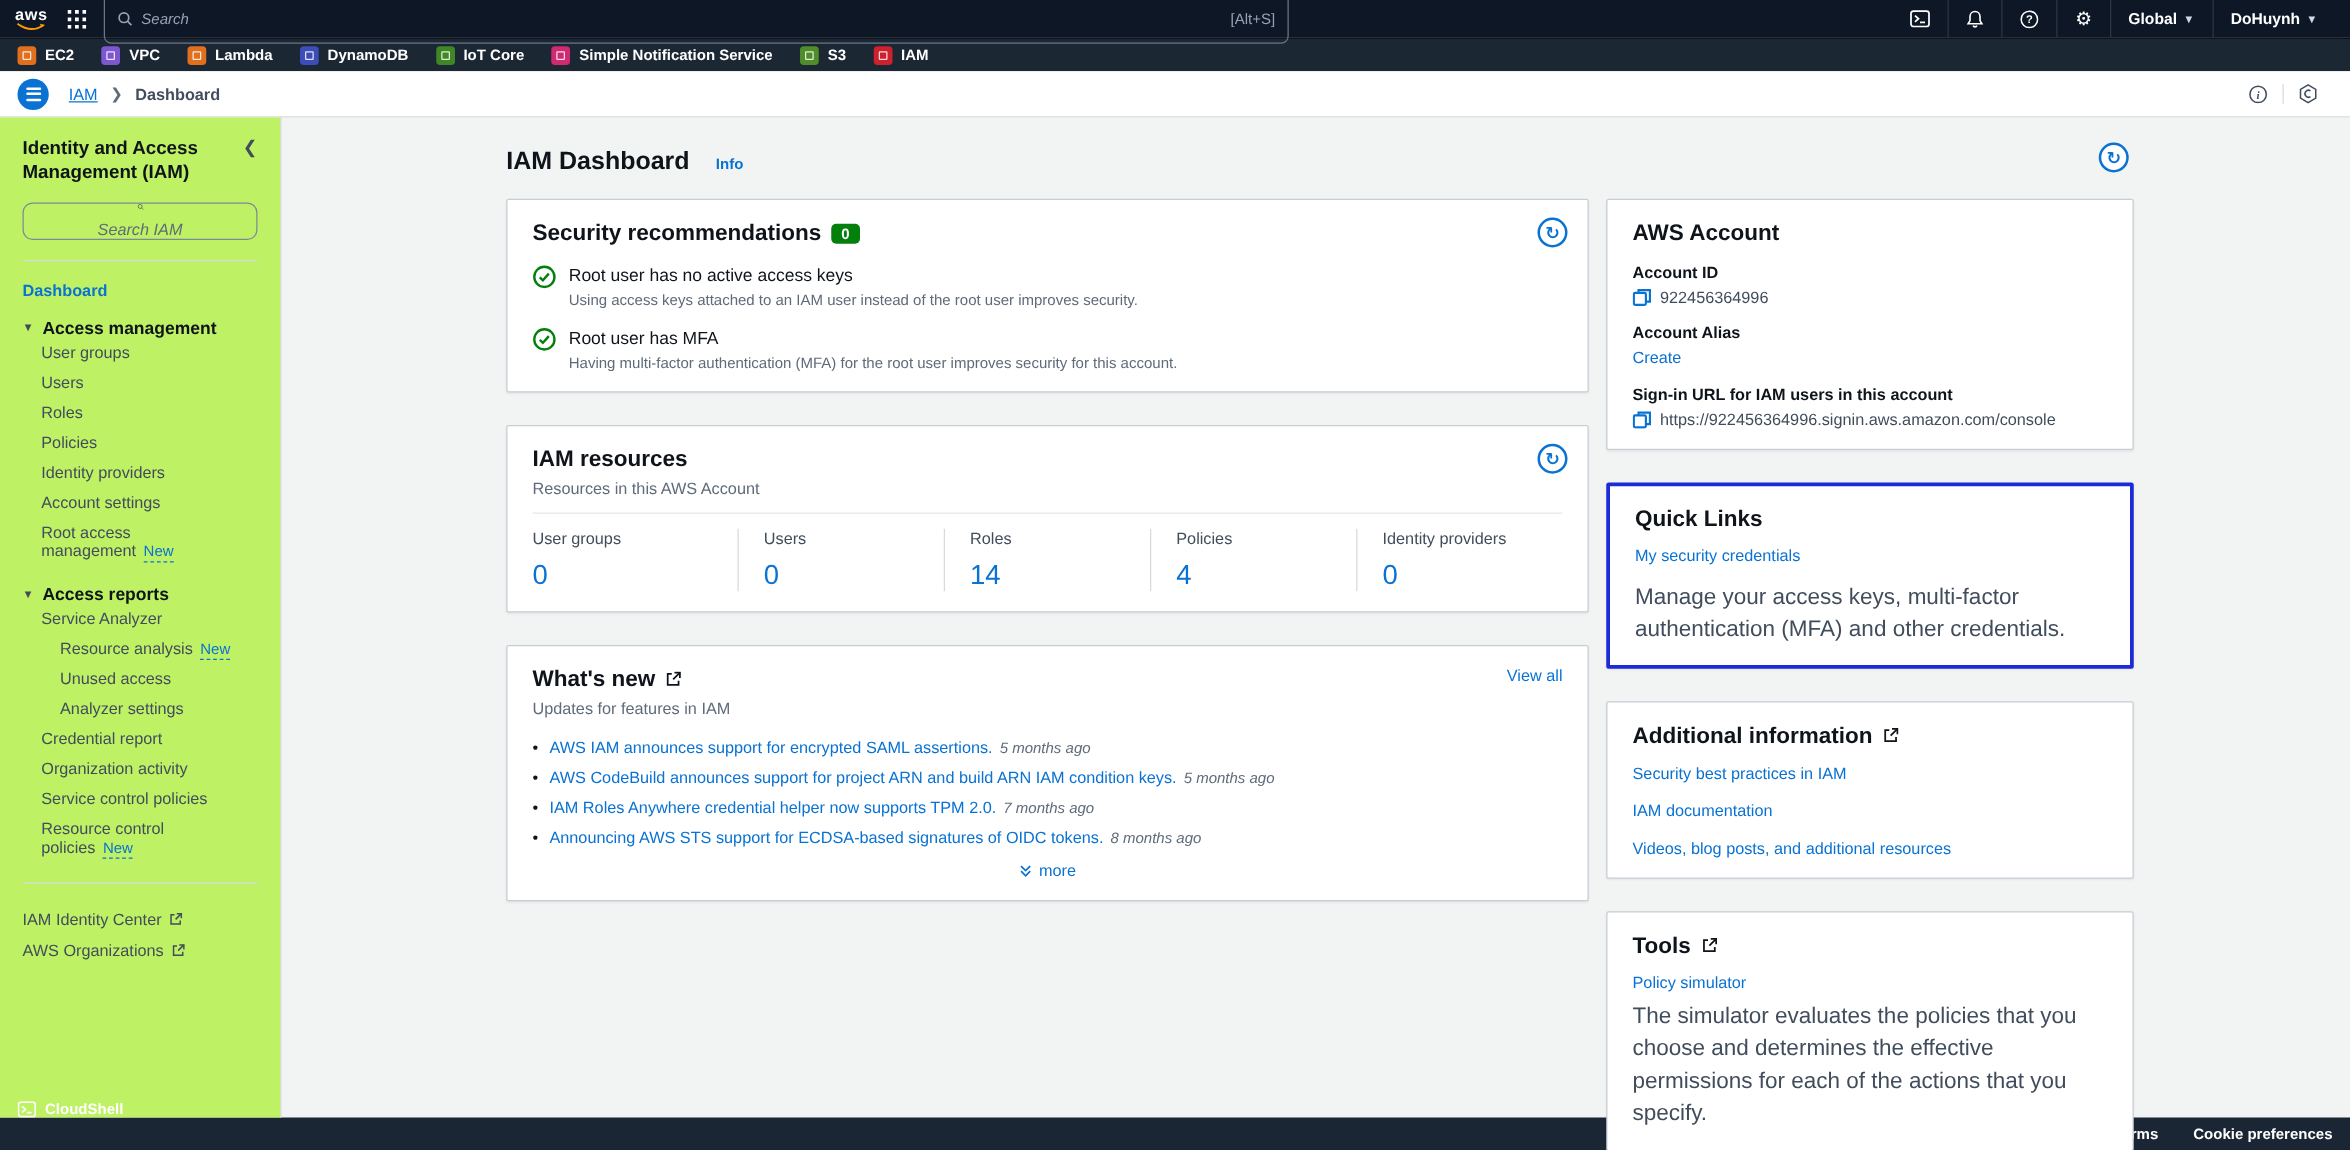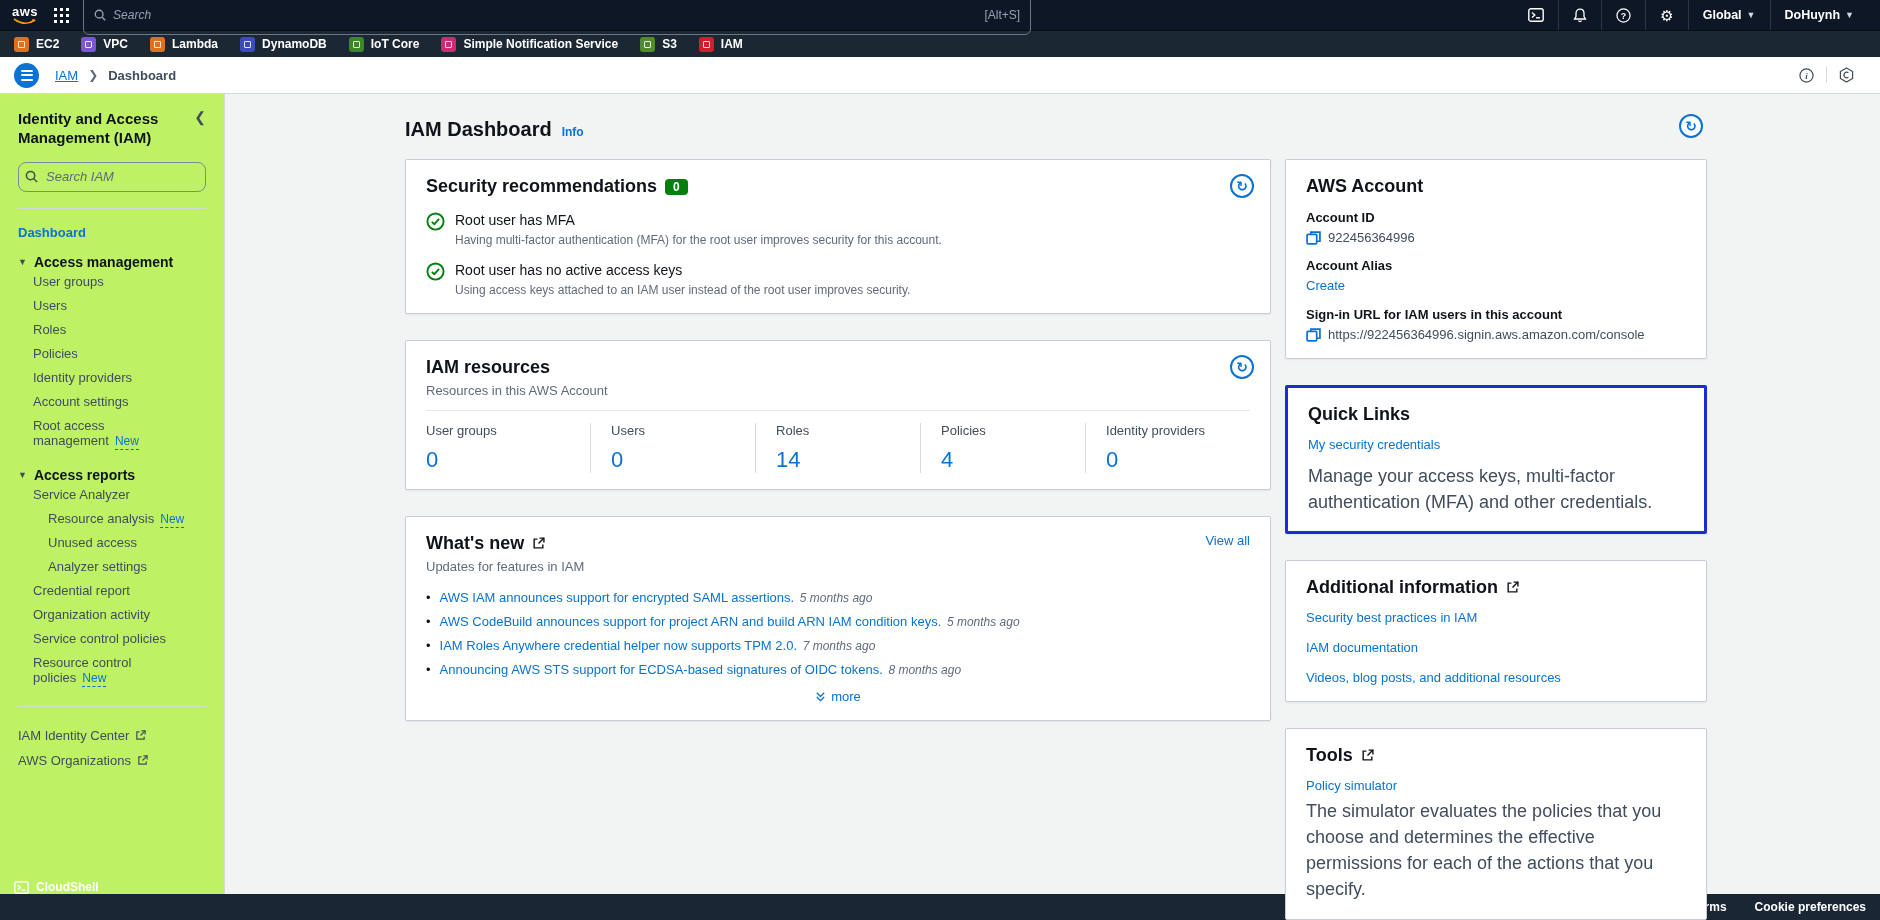--- a/index.html
+++ b/index.html
@@ -47,37 +47,37 @@
   .crumb-ic + .crumb-ic { border-left:1px solid #d5dbdb;}
 
   
   .bodywrap { display:flex; height:800px;}
   .sidebar { width:225px; background:#bef264; border-right:1px solid #d5dbdb;
     padding:16px 18px; flex:0 0 auto;}
   .side-head { display:flex; justify-content:space-between; align-items:flex-start;}
   .side-title { font-size:15px; font-weight:bold; color:#0f141a; line-height:1.25; width:160px;}
   .collapse { color:#414d5c; font-size:14px; cursor:pointer; line-height:1;}
   .side-search { margin-top:14px; height:30px; border:1px solid #7d8998; border-radius:8px;
-    display:flex; align-items:center; gap:8px; padding:0 6px;}
+    display:flex; align-items:center; gap:8px; padding:0 20px;flex-direction:column;}
   .side-search .ph { color:#5f6b7a; font-size:13px; font-style:italic;}
   .side-div { border-top:1px solid #d5dbdb; margin:16px 0;}
   .side-dash { color:#0972d3; font-size:13px; font-weight:bold; margin:2px 0 6px; cursor:pointer;}
   .side-sec { display:flex; align-items:center; gap:7px; margin-top:14px; cursor:pointer;}
   .side-sec .tri { font-size:9px; color:#414d5c;}
   .side-sec .lbl { font-size:14px; font-weight:bold; color:#0f141a;}
   .side-item { font-size:13px; color:#414d5c; padding:4.5px 0 4.5px 15px; cursor:pointer;}
   .side-item.ind2 { padding-left:30px;}
   .newbadge { color:#0972d3; font-size:12px; margin-left:6px;
     border-bottom:1px dashed #0972d3; padding-bottom:1px; }
   .ext-link { display:flex; align-items:center; gap:6px; font-size:13px; color:#414d5c;
     padding:5px 0; cursor:pointer;}
 
   .content { flex:1; position:relative; padding:24px 0 0 180px;}
   .container { width:1302px; position:relative;}
-  .page-title-row { display:flex; align-items:baseline; gap:10px;}
+  .page-title-row { display:flex; align-items:baseline; gap:21px;}
   .page-title { font-size:20px; font-weight:bold; color:#0f141a;}
   .info-link { color:#0972d3; font-size:12px; font-weight:bold; cursor:pointer;}
   .refresh-abs { position:absolute; top:-4px; right:4px;}
   .refresh-btn { width:24px; height:24px; border:2px solid #0972d3; border-radius:50%;
     color:#0972d3; display:flex; align-items:center; justify-content:center;
     font-size:14px; font-weight:bold; cursor:pointer; background:#fff;}
 
   .cols { display:flex; gap:14px; margin-top:18px; align-items:flex-start;}
   .col-main { width:866px;}
   .col-right { width:422px;}
@@ -344,32 +344,32 @@
             </div>
             <div class="card-refresh">
                 <div class="refresh-btn">↻</div>
               </div>
             <div class="sec-item">
               <svg width="19" height="19" viewBox="0 0 16 16">
                 <circle cx="8" cy="8" r="6.8" fill="none" stroke="#037f0c" stroke-width="1.6"></circle>
                 <path d="M4.9 8.3 L7 10.3 L11 5.8" fill="none" stroke="#037f0c" stroke-width="1.6"></path>
               </svg>
               <div>
-                <div class="tt">Root user has MFA</div>
-                <div class="dd">Having multi-factor authentication (MFA) for the root user improves security for this account.</div>
+                <div class="tt">Root user has no active access keys</div>
+                <div class="dd">Using access keys attached to an IAM user instead of the root user improves security.</div>
               </div>
             </div>
             <div class="sec-item">
               <svg width="19" height="19" viewBox="0 0 16 16">
                 <circle cx="8" cy="8" r="6.8" fill="none" stroke="#037f0c" stroke-width="1.6"></circle>
                 <path d="M4.9 8.3 L7 10.3 L11 5.8" fill="none" stroke="#037f0c" stroke-width="1.6"></path>
               </svg>
               <div>
-                <div class="tt">Root user has no active access keys</div>
-                <div class="dd">Using access keys attached to an IAM user instead of the root user improves security.</div>
+                <div class="tt">Root user has MFA</div>
+                <div class="dd">Having multi-factor authentication (MFA) for the root user improves security for this account.</div>
               </div>
             </div>
           </div>
 
           <div class="card">
             <div class="card-title">
                 <span>IAM resources</span>
               </div>
             <div class="card-refresh">
                 <div class="refresh-btn">↻</div>

